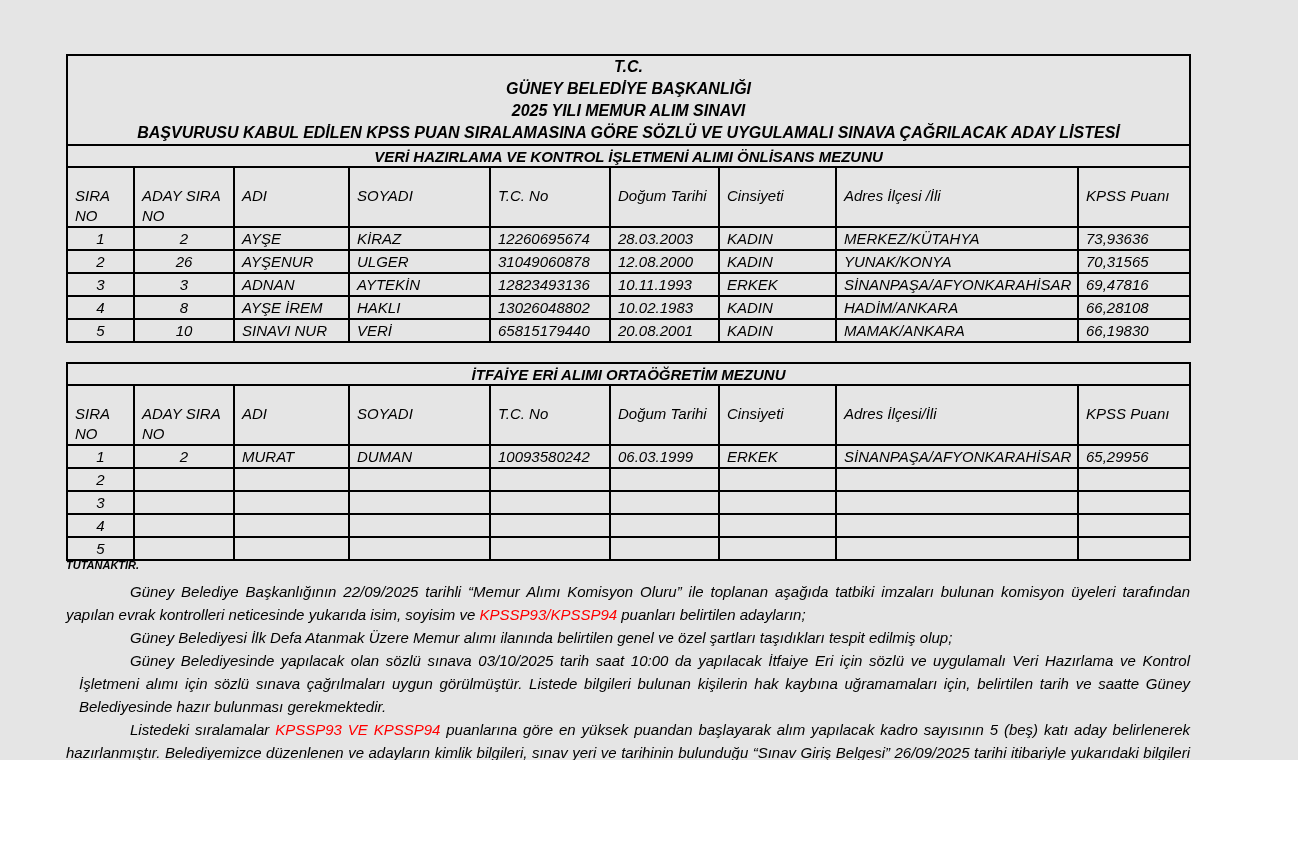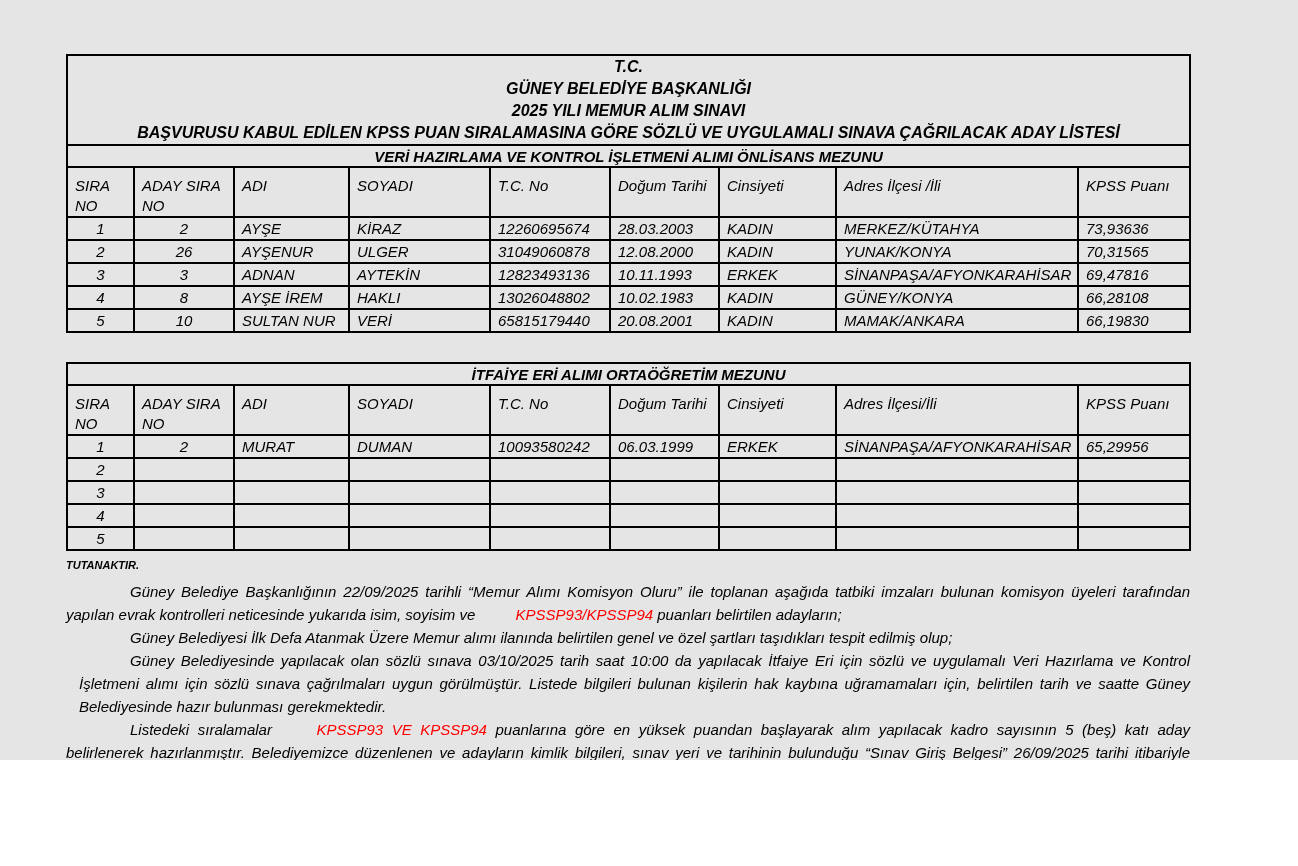--- a/index.html
+++ b/index.html
@@ -59,21 +59,21 @@
     height: 20px;
     text-align: center;
     font-weight: bold;
     font-size: 15px;
     padding: 0 4px;
     margin-top: 28px;
   }
   tr.head-row td {
     height: 40px;
     vertical-align: top;
-    padding-top: 8px;
+    padding-top: 18px;
     line-height: 20px;
   }
   tr.data-row td {
     height: 21px;
     white-space: nowrap;
   }
   td.num { text-align: center; padding: 0 2px; }
 
   .text-block {
     width: 1124px;
@@ -87,21 +87,21 @@
     line-height: 23px;
     margin: 0 0 3px 0;
   }
   .text-block p {
     margin: 0;
     text-align: justify;
     text-indent: 64px;
   }
   .text-block p.p-indented { padding-left: 13px; text-indent: 51px; }
   .text-block p.p-last { text-align: left; }
-  .red-text { color: #ff0000; margin-left: 36px; }
+  .red-text { color: #ff0000; }
 </style>
 </head>
 <body>
 
 <div class="page">
 
   <table class="doc-table abs" style="left:66px; top:54px;">
     <colgroup>
       <col class="c1">
         <col class="c2">
@@ -170,27 +170,27 @@
       <td>69,47816</td>
     </tr>
     <tr class="data-row">
       <td class="num">4</td>
       <td class="num">8</td>
       <td>AYŞE İREM</td>
       <td>HAKLI</td>
       <td>13026048802</td>
       <td>10.02.1983</td>
       <td>KADIN</td>
-      <td>GÜNEY/KONYA</td>
+      <td>HADİM/ANKARA</td>
       <td>66,28108</td>
     </tr>
     <tr class="data-row">
       <td class="num">5</td>
       <td class="num">10</td>
-      <td>SULTAN NUR</td>
+      <td>SINAVI NUR</td>
       <td>VERİ</td>
       <td>65815179440</td>
       <td>20.08.2001</td>
       <td>KADIN</td>
       <td>MAMAK/ANKARA</td>
       <td>66,19830</td>
     </tr>
   </tbody>
     </table>
 

